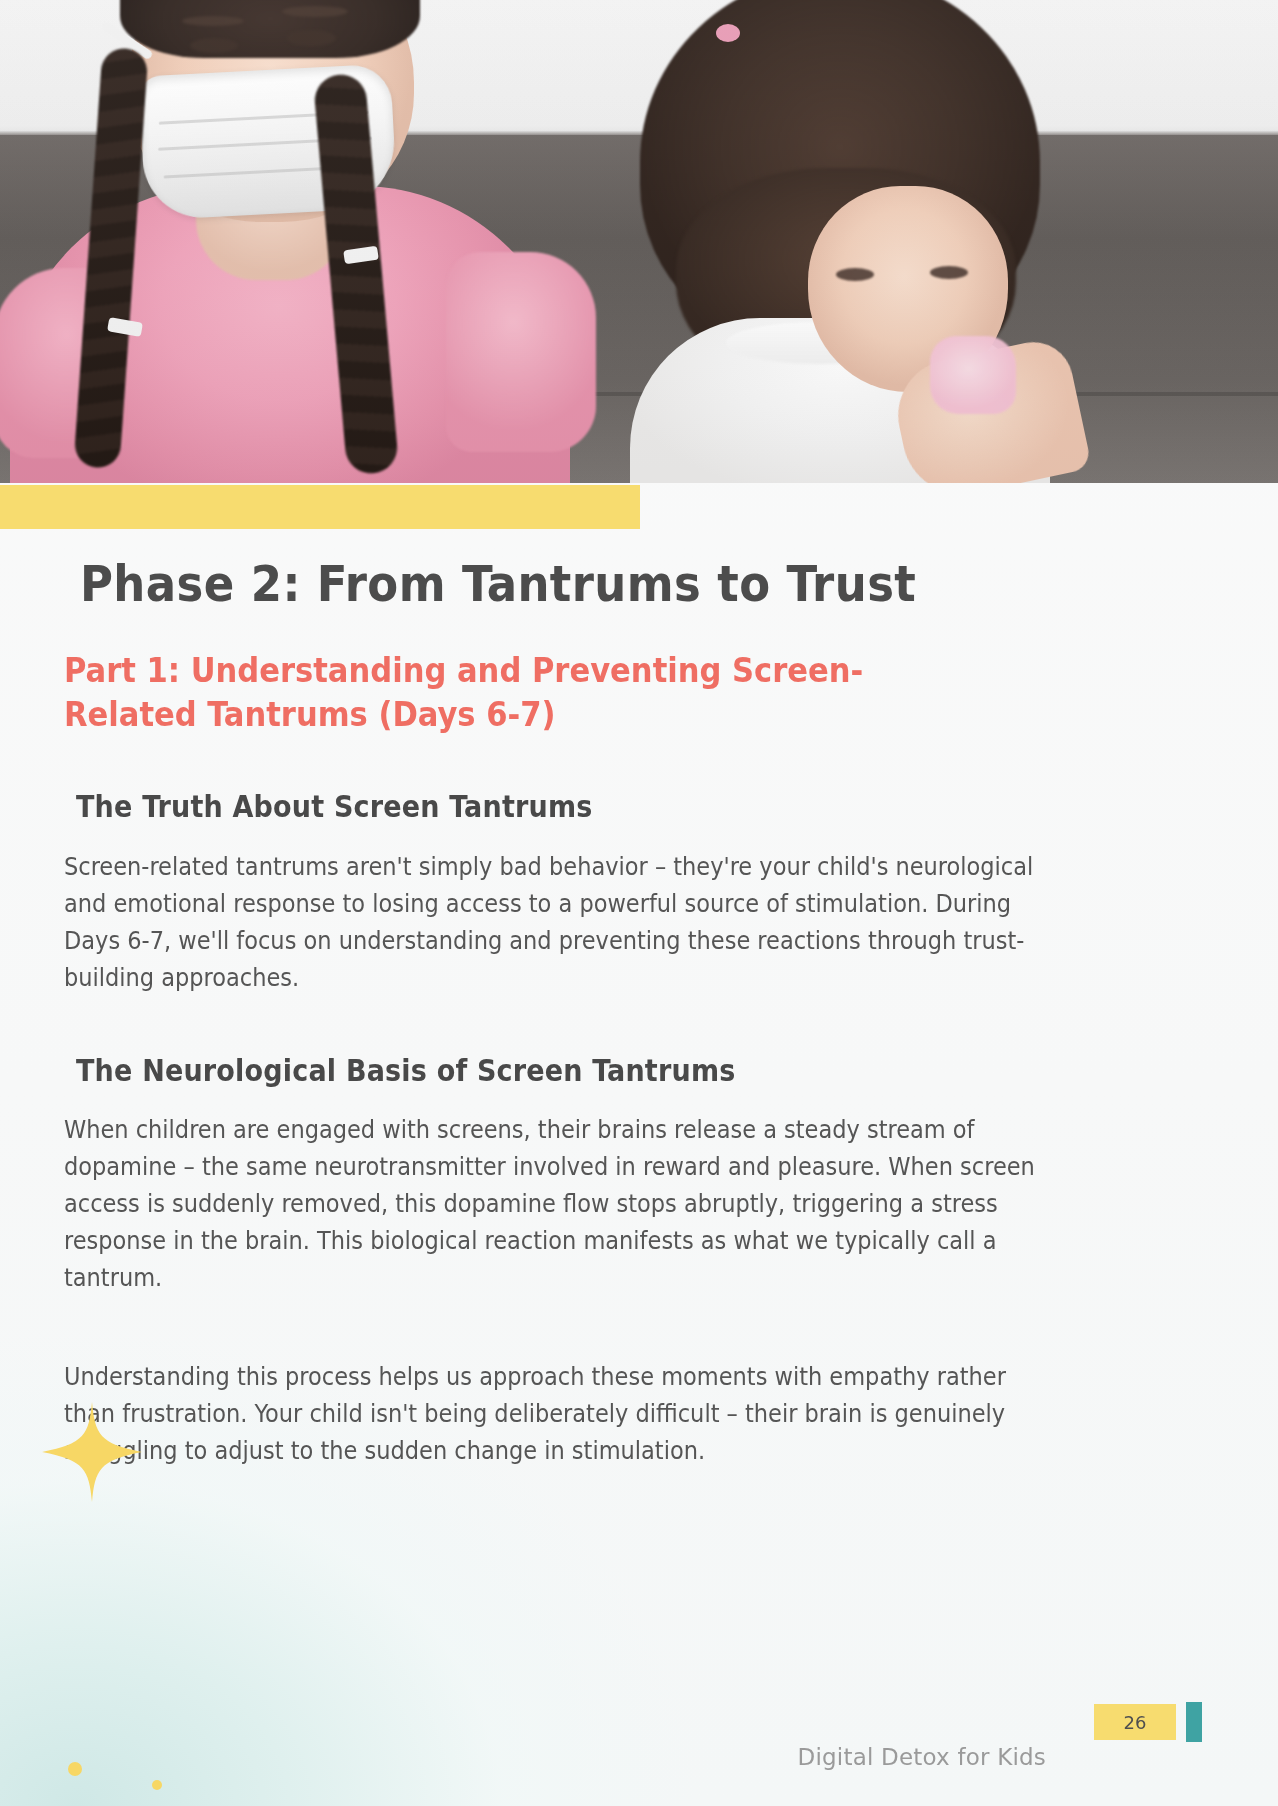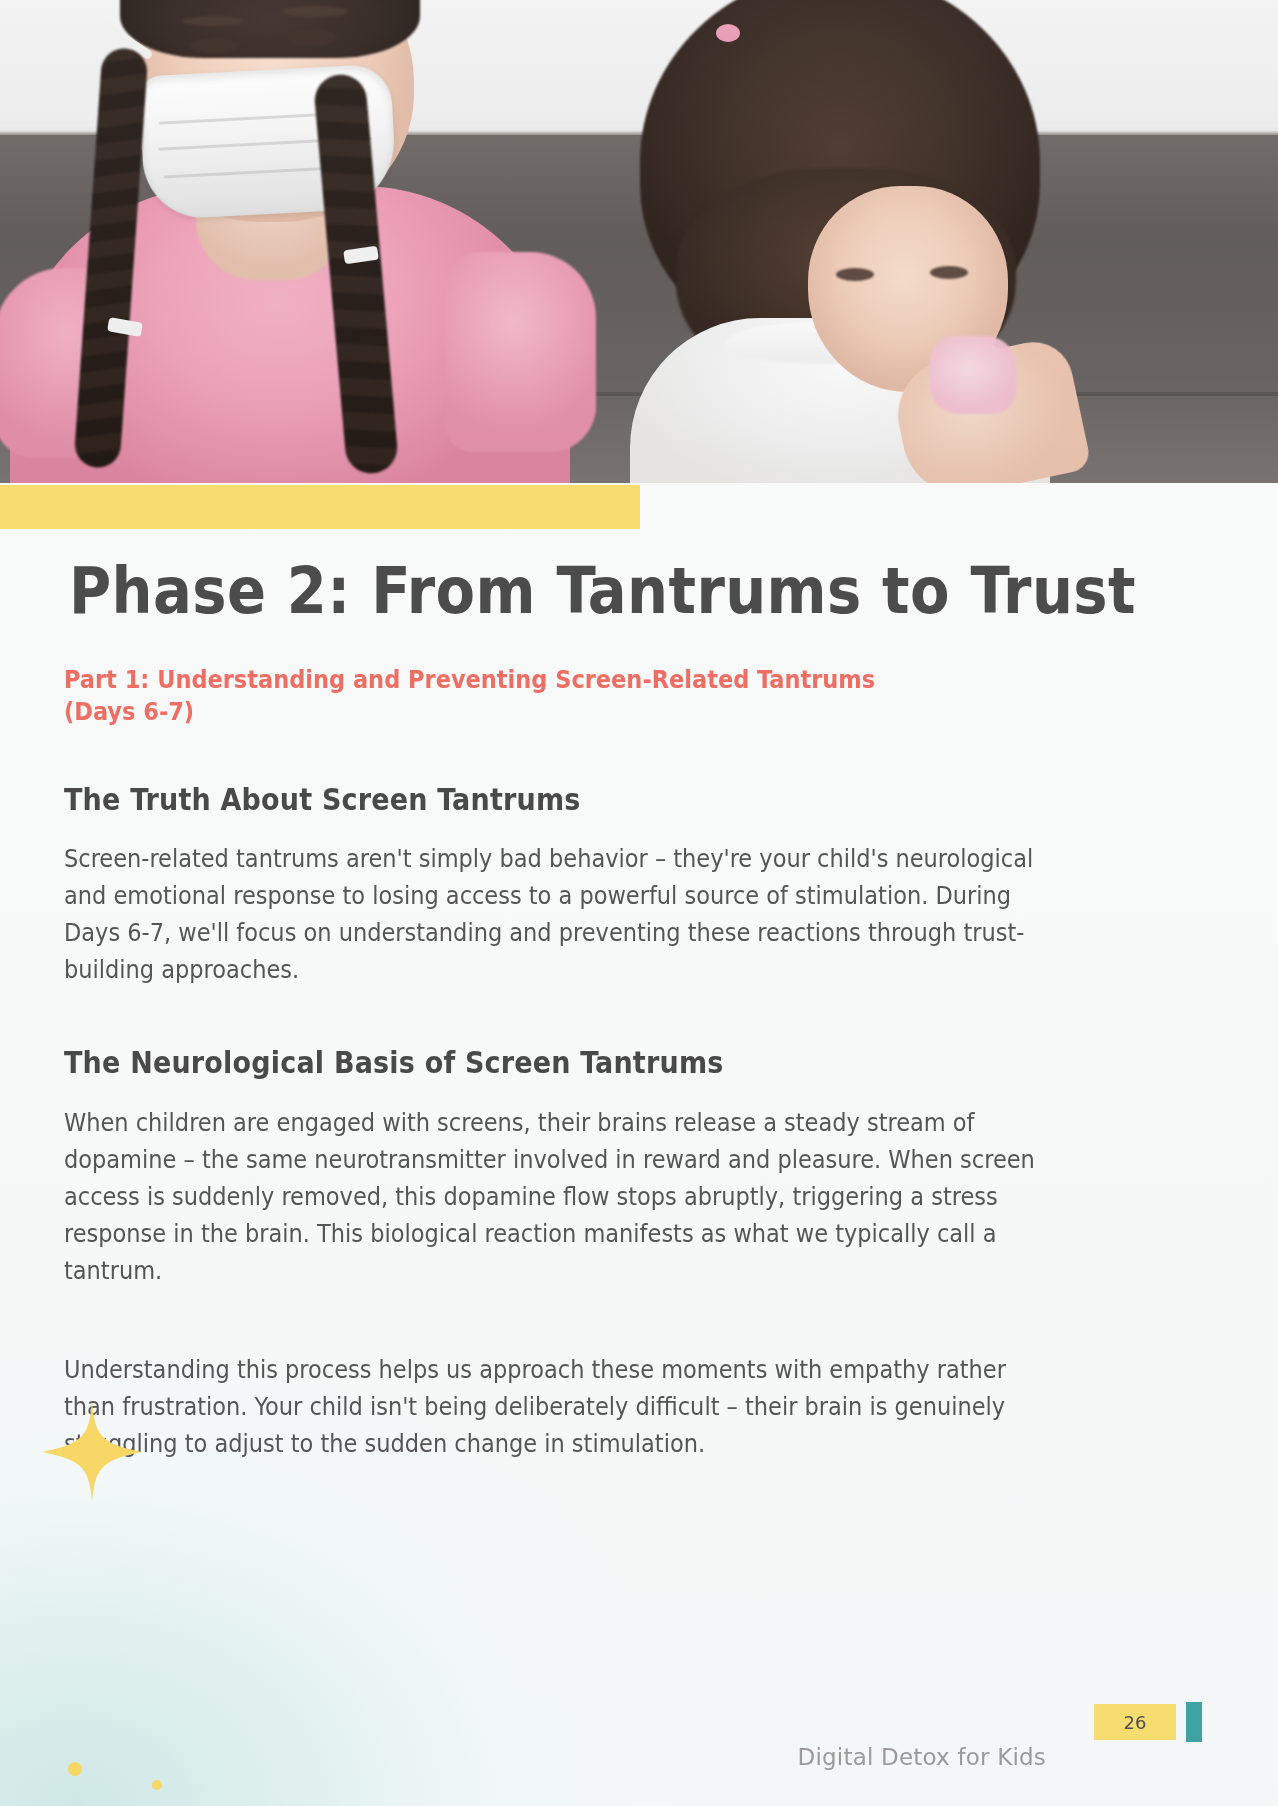--- a/index.html
+++ b/index.html
@@ -93,30 +93,30 @@
     background:linear-gradient(180deg,#ffffff,#f3f3f3);border-radius:50%;filter:blur(1.2px);}
   .hero-sheen{position:absolute;inset:0;background:linear-gradient(180deg,rgba(255,255,255,.06),rgba(0,0,0,.04));}
 
   
   .accent-bar{position:absolute;left:0;top:485px;width:640px;height:44px;background:#f7dc6f;}
 
   
   .content{position:absolute;left:64px;top:556px;width:1010px;}
   .page-title{
     font-family:"DejaVu Sans Condensed","Liberation Sans Narrow","Liberation Sans",sans-serif;
-    font-weight:bold;font-size:64px;line-height:1.12;letter-spacing:.4px;
-    color:#4c4c4c;margin:0 0 36px 5px;white-space:nowrap;
+    font-weight:bold;font-size:50px;line-height:1.12;letter-spacing:.4px;
+    color:#4c4c4c;margin:0 0 36px 16px;white-space:nowrap;
   }
   .part-subtitle{
     font-family:"DejaVu Sans Condensed","Liberation Sans Narrow","Liberation Sans",sans-serif;
-    font-weight:bold;font-size:25px;line-height:1.30;color:#ef6e63;margin:0 0 52px 0;max-width:880px;
+    font-weight:bold;font-size:34px;line-height:1.30;color:#ef6e63;margin:0 0 52px 0;max-width:880px;
   }
   .section-head{
     font-family:"DejaVu Sans Condensed","Liberation Sans Narrow","Liberation Sans",sans-serif;
-    font-weight:bold;font-size:30px;line-height:1.25;color:#494949;margin:0 0 22px 0;letter-spacing:.2px;
+    font-weight:bold;font-size:30px;line-height:1.25;color:#494949;margin:0 0 22px 12px;letter-spacing:.2px;
   }
   .body-par{
     font-family:"DejaVu Sans Condensed","Liberation Sans Narrow","Liberation Sans",sans-serif;
     font-size:25px;line-height:1.48;color:#555555;margin:0 0 34px 0;max-width:990px;
   }
   .body-par.tight{margin-bottom:44px;}
   .spacer-sm{height:18px;}
   .gap-before-head{height:22px;}
 
   

